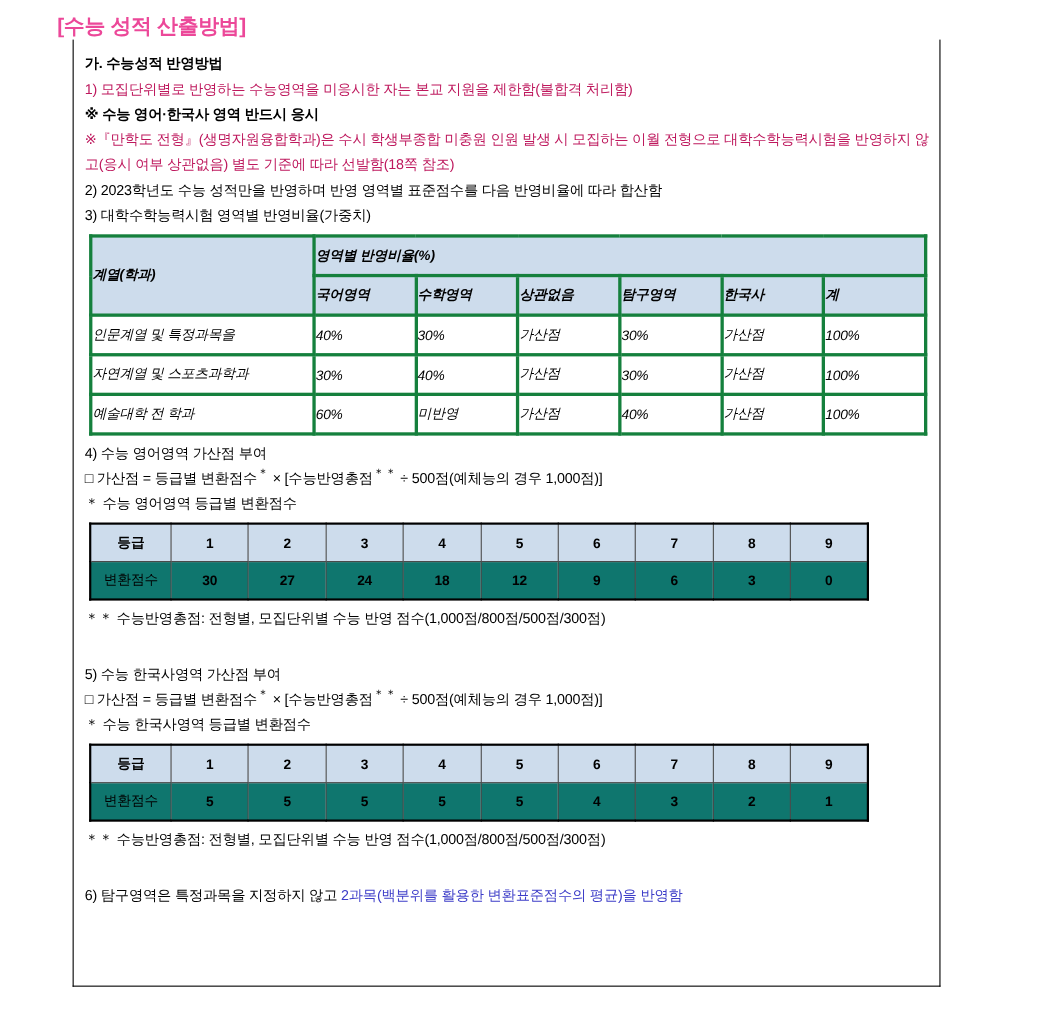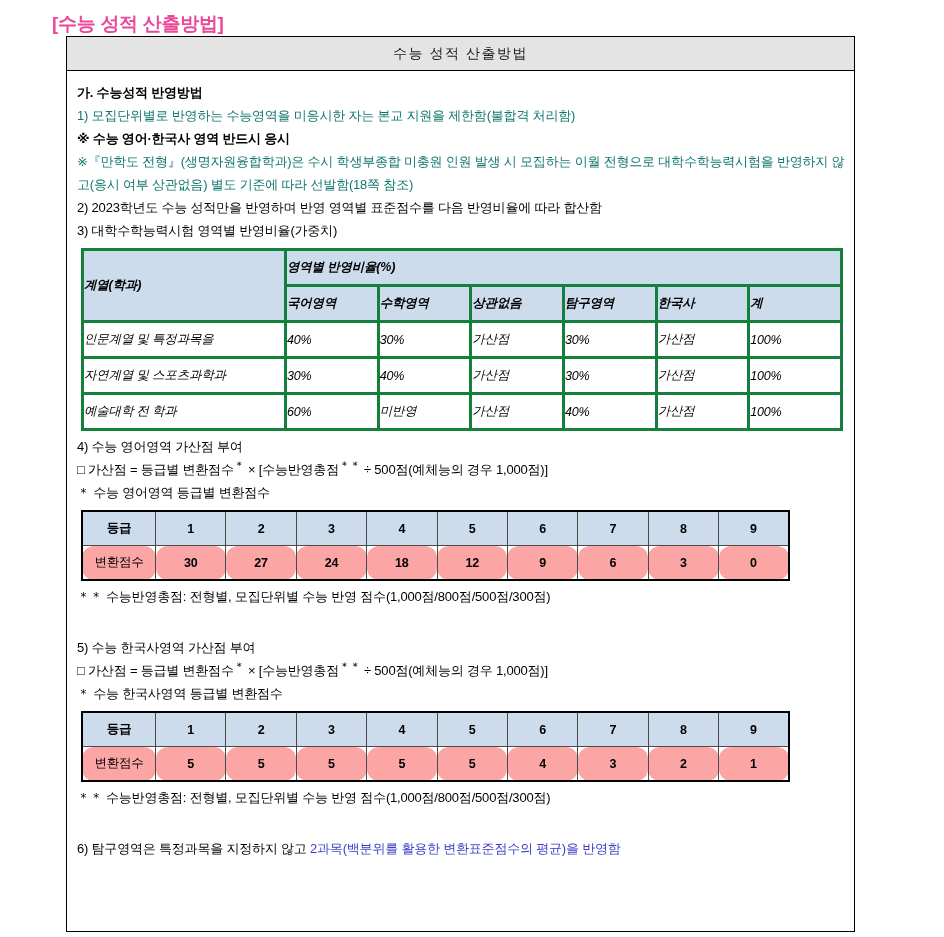--- a/index.html
+++ b/index.html
@@ -61,21 +61,21 @@
   }
 
   .line {
     font-size: 13px;
     line-height: 1.0;
     padding: 5px 0 5px 2px;
     white-space: nowrap;
     letter-spacing: -0.2px;
   }
   .line.bold { font-weight: bold; }
-  .line.blue { color: #0f766e; }
+  .line.blue { color: #be185d; }
   .spacer-lg { height: 28px; }
   sup.star {
     font-size: 11px;
     vertical-align: super;
     line-height: 0;
   }
   .inline-blue { color: #3c3cc8; }
 
   
   table.ratio {
@@ -115,35 +115,34 @@
     font-size: 12.5px;
     text-align: center;
     padding: 0;
     height: 33px;
     letter-spacing: -0.2px;
   }
   table.grade th {
     background: #cddcec;
     font-weight: bold;
   }
-  table.grade td { background: #fca5a5; font-weight: bold; border-radius: 12px; }
+  table.grade td { background: #0f766e; font-weight: bold; }
   table.grade tr th:first-child, table.grade tr td:first-child { width: 72px; }
   table.grade { border: 2px solid #000; }
   table.grade td:first-child { font-weight: normal; }
 </style>
 </head>
 <body>
 
 <div class="page">
 
   <div class="doc-title">[수능 성적 산출방법]</div>
 
   <div class="frame">
 
-    <div class="frame-header">수능 성적 산출방법</div>
 
     <div class="frame-body">
 
       <div class="line bold">가. 수능성적 반영방법</div>
 
       <div class="line blue">1) 모집단위별로 반영하는 수능영역을 미응시한 자는 본교 지원을 제한함(불합격 처리함)</div>
 
       <div class="line bold">※ 수능 영어·한국사 영역 반드시 응시</div>
 
       <div class="line blue">※『만학도 전형』(생명자원융합학과)은 수시 학생부종합 미충원 인원 발생 시 모집하는 이월 전형으로 대학수학능력시험을 반영하지 않</div>

